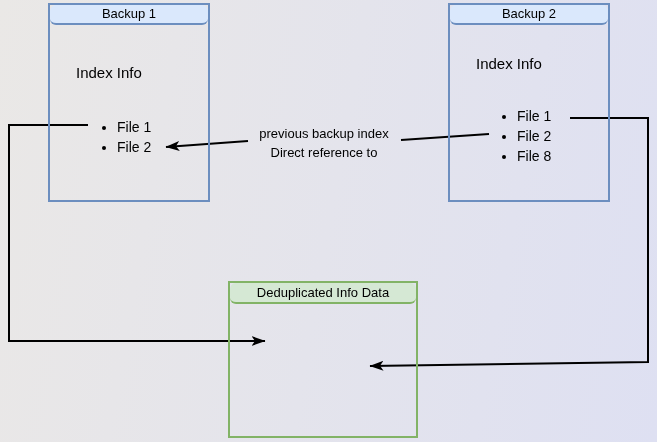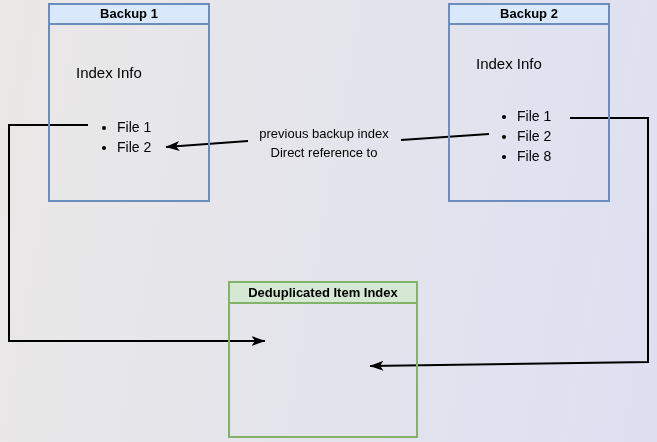--- a/index.html
+++ b/index.html
@@ -20,22 +20,23 @@
     box-sizing: border-box;
     background: transparent;
     border: 2px solid #000;
   }
   .box.blue  { border-color: var(--blue-border, #6c8ebf); }
   .box.green { border-color: var(--green-border, #82b366); }
   .box-header {
     box-sizing: border-box;
     width: 100%;
     text-align: center;
-    font-weight: bold;
+    font-weight: normal;
     font-size: 13px;
+    border-radius: 6px;
   }
   .blue .box-header {
     height: 20px;
     line-height: 18px;
     background: var(--blue-fill, #dae8fc);
     border-bottom: 2px solid var(--blue-border, #6c8ebf);
   }
   .green .box-header {
     height: 21px;
     line-height: 19px;
@@ -116,21 +117,21 @@
     <div class="box-header">Backup 2</div>
     <div class="index-label">Index Info</div>
     <ul class="file-list">
       <li>File 1</li>
       <li>File 2</li>
       <li>File 8</li>
     </ul>
   </div>
 
   <div id="dedup" class="box green">
-    <div class="box-header">Deduplicated Item Index</div>
+    <div class="box-header">Deduplicated Info Data</div>
   </div>
 
   <div id="annotation">
     <div>previous backup index</div>
     <div>Direct reference to</div>
   </div>
 
 </div>
 
 </body></html>

